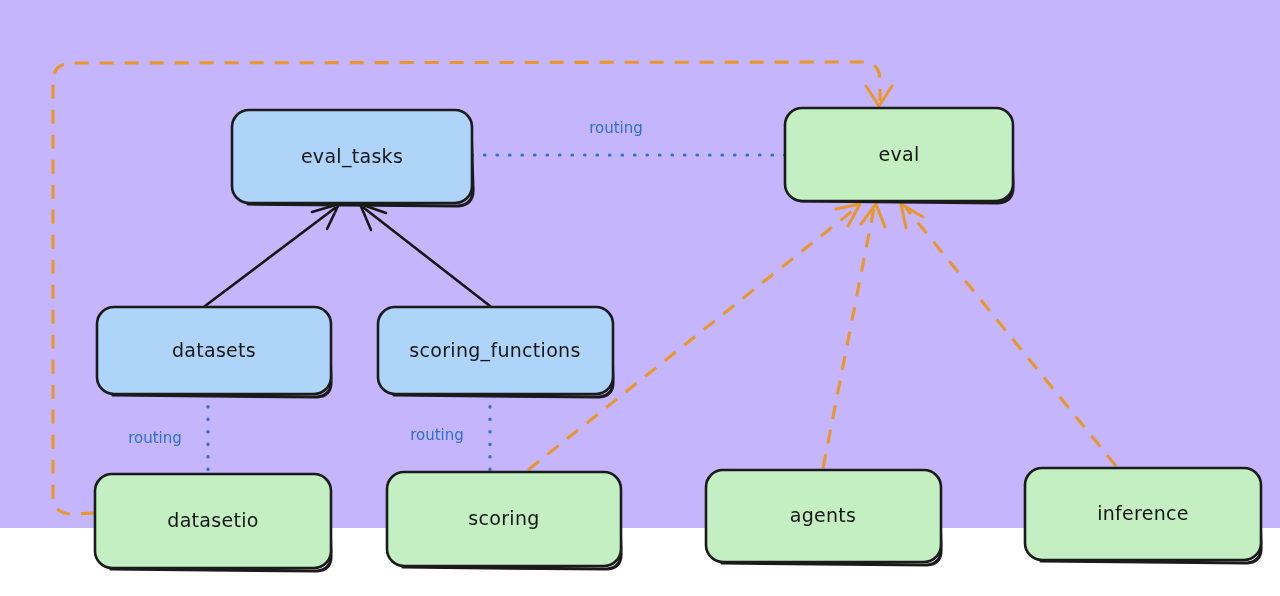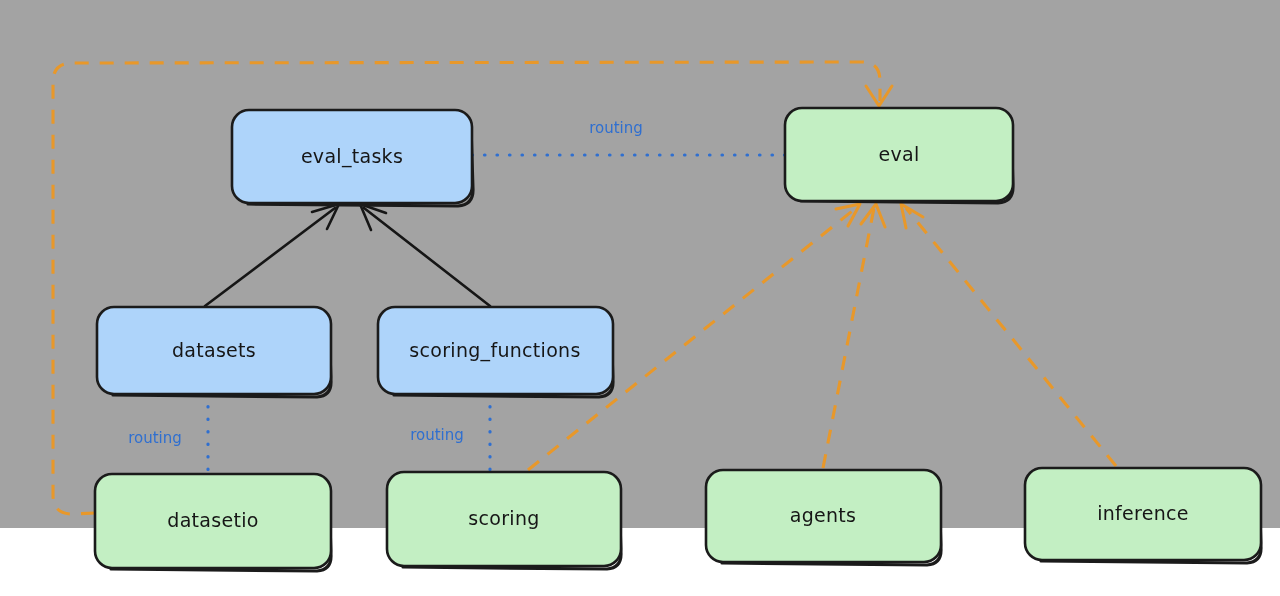--- a/index.html
+++ b/index.html
@@ -10,21 +10,21 @@
   body {
     width: 1280px;
     height: 596px;
     overflow: hidden;
     font-family: "DejaVu Sans", sans-serif;
   }
   #diagram-root {
     position: relative;
     width: 1280px;
     height: 528px;
-    background: #a3a3a3;
+    background: #c4b5fd;
   }
   svg.canvas {
     position: absolute;
     top: 0;
     left: 0;
     width: 1280px;
     height: 596px;
     display: block;
   }
   .node-label {

